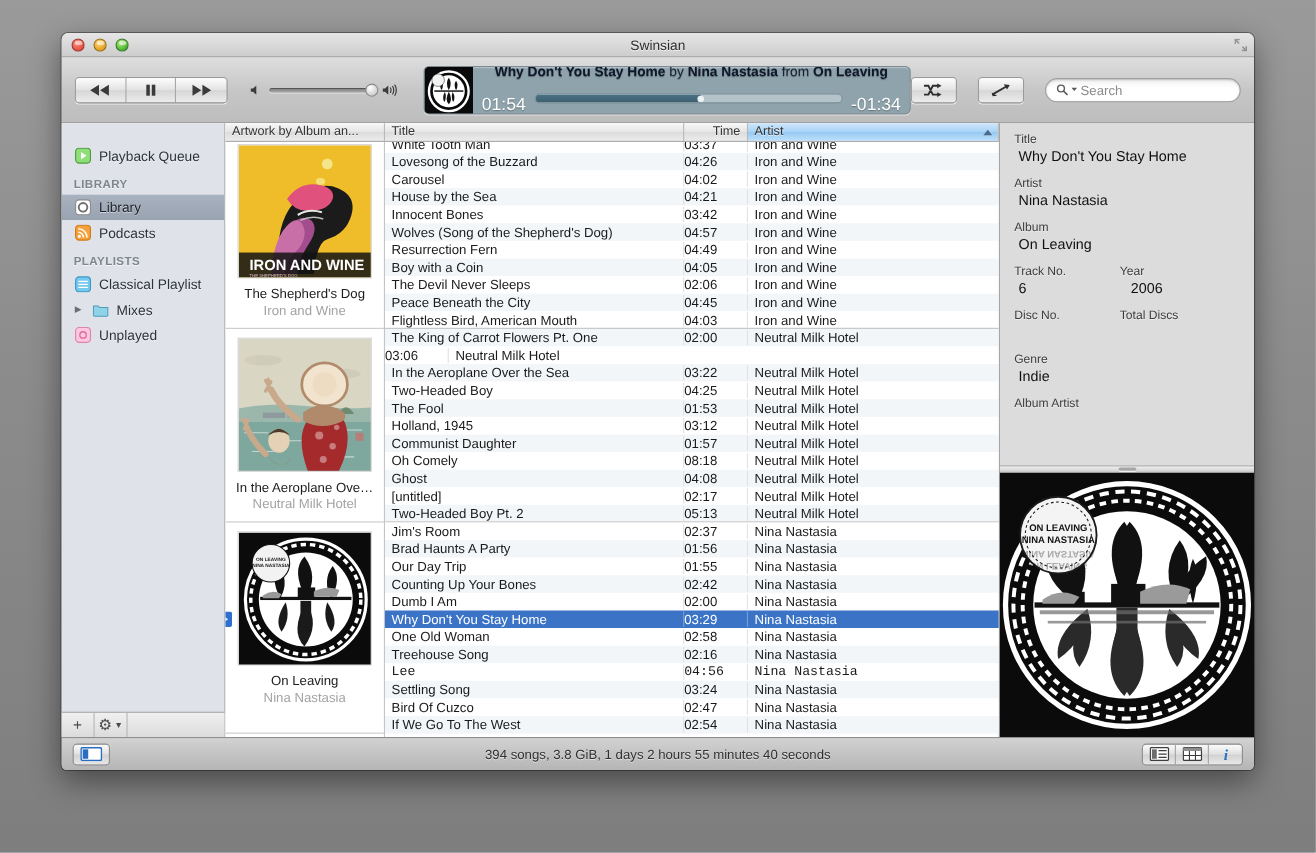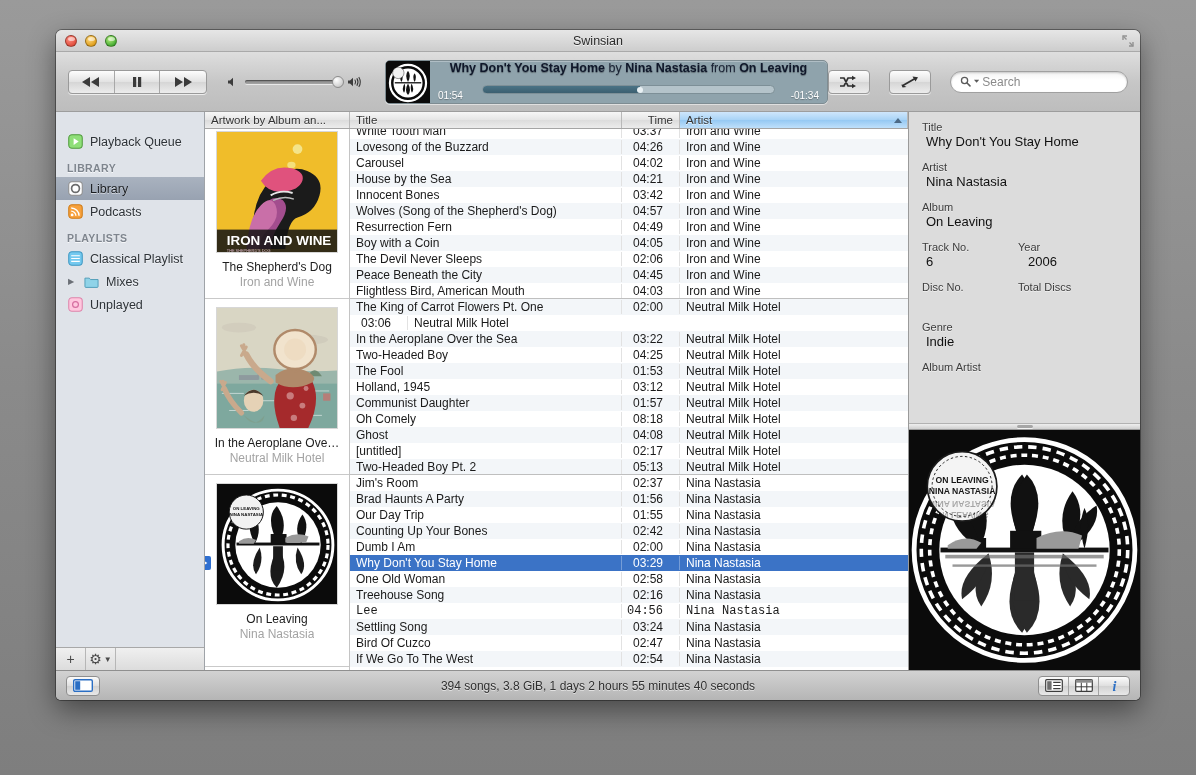--- a/index.html
+++ b/index.html
@@ -114,21 +114,21 @@
   }
   #np-title {
     font-size: 12.5px; color: #0f172a; white-space: nowrap;
     text-shadow: 0 1px 1px rgba(0,0,0,0.35);
     margin-bottom: 3px;
   }
   #np-title b { font-weight: bold; }
   #np-title span.lite { font-weight: normal; opacity: .92; }
   #np-prog-row { display: flex; align-items: center; gap: 8px; width: 100%; }
   .np-time {
-    font-size: 10px; color: #fff; font-family: "Liberation Sans", sans-serif;
+    font-size: 16px; color: #fff; font-family: "Liberation Sans", sans-serif;
     text-shadow: 0 1px 1px rgba(0,0,0,0.3); flex: none; min-width: 36px; margin-top: 12px;
   }
   .np-time.right { text-align: right; }
   #np-bar {
     flex: 1; height: 9px; border-radius: 5px;
     background: #b4c3ca;
     border: 1px solid #7d8f97;
     position: relative; overflow: hidden;
   }
   #np-fill {
@@ -278,21 +278,21 @@
   .trow.even { background: #f3f6f9; }
   .trow.sel  { background: #3b73c6; color: #fff; }
   .trow.groupend { border-bottom: 1px solid #bfbfbf; }
   .c-title {
     flex: 1; padding-left: 6px; white-space: nowrap;
     overflow: hidden; text-overflow: ellipsis;
     border-right: 1px solid #e2e2e2;
   }
   .trow.sel .c-title, .trow.sel .c-time, .trow.sel .c-artist { border-color: rgba(255,255,255,0.3); }
   .c-time {
-    width: 58px; flex: none; text-align: right; padding-right: 16px;
+    width: 58px; flex: none; text-align: left; padding-right: 6px;
     border-right: 1px solid #e2e2e2;
   }
   .c-artist {
     width: 228px; flex: none; padding-left: 6px;
     white-space: nowrap; overflow: hidden; text-overflow: ellipsis;
   }
   #play-marker {
     position: absolute; left: -153px; width: 14px; height: 14px;
     z-index: 5;
   }

